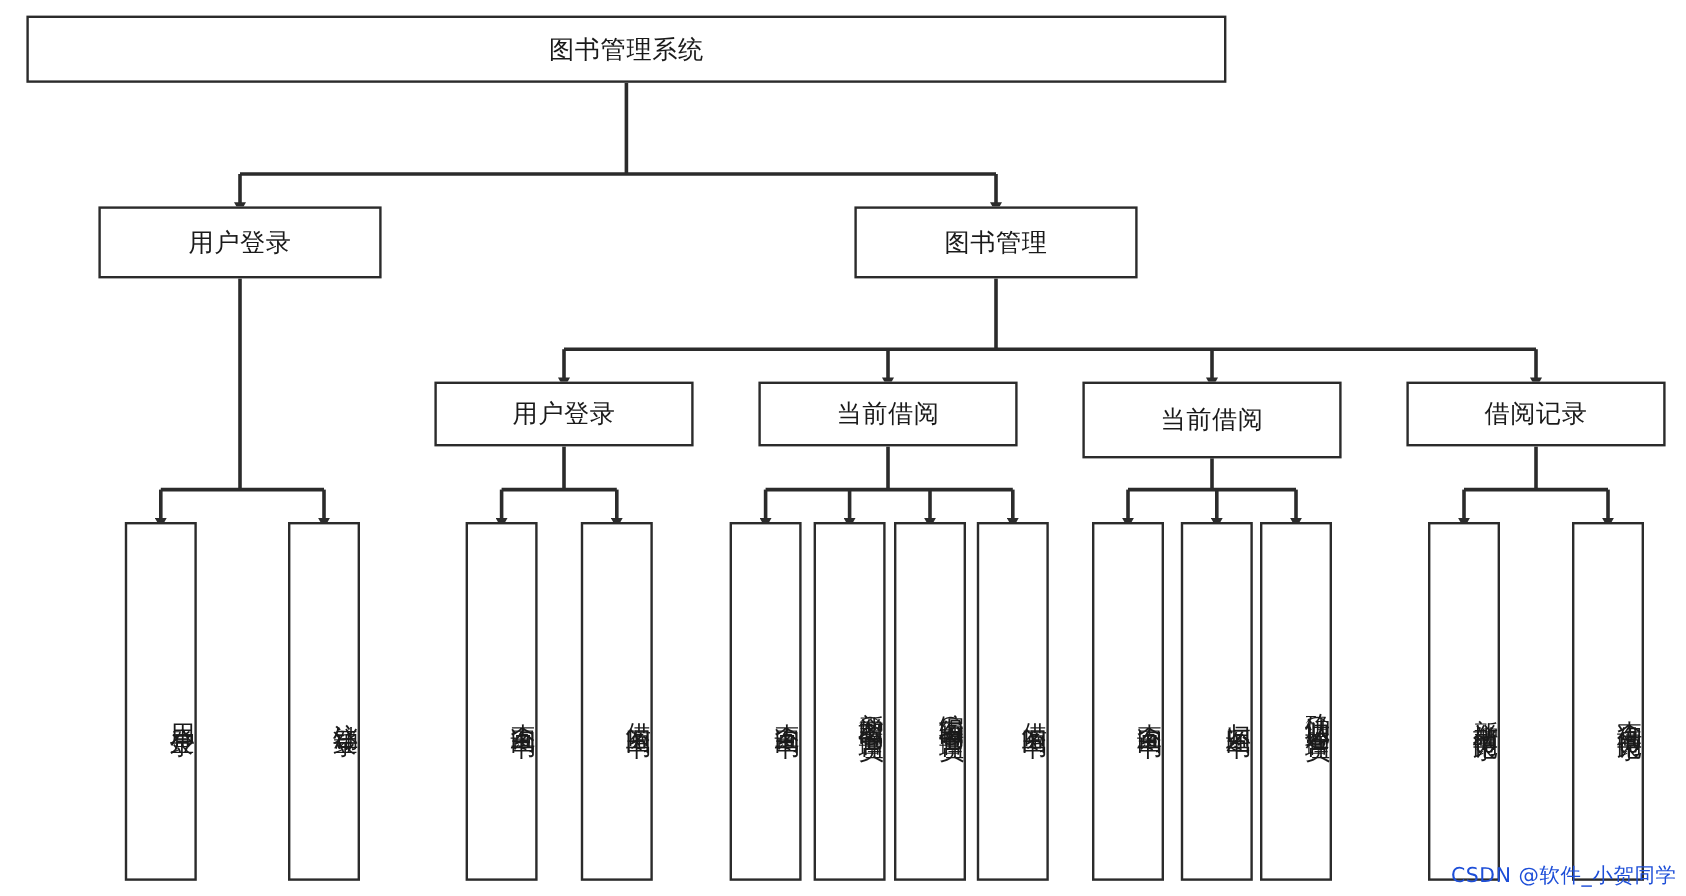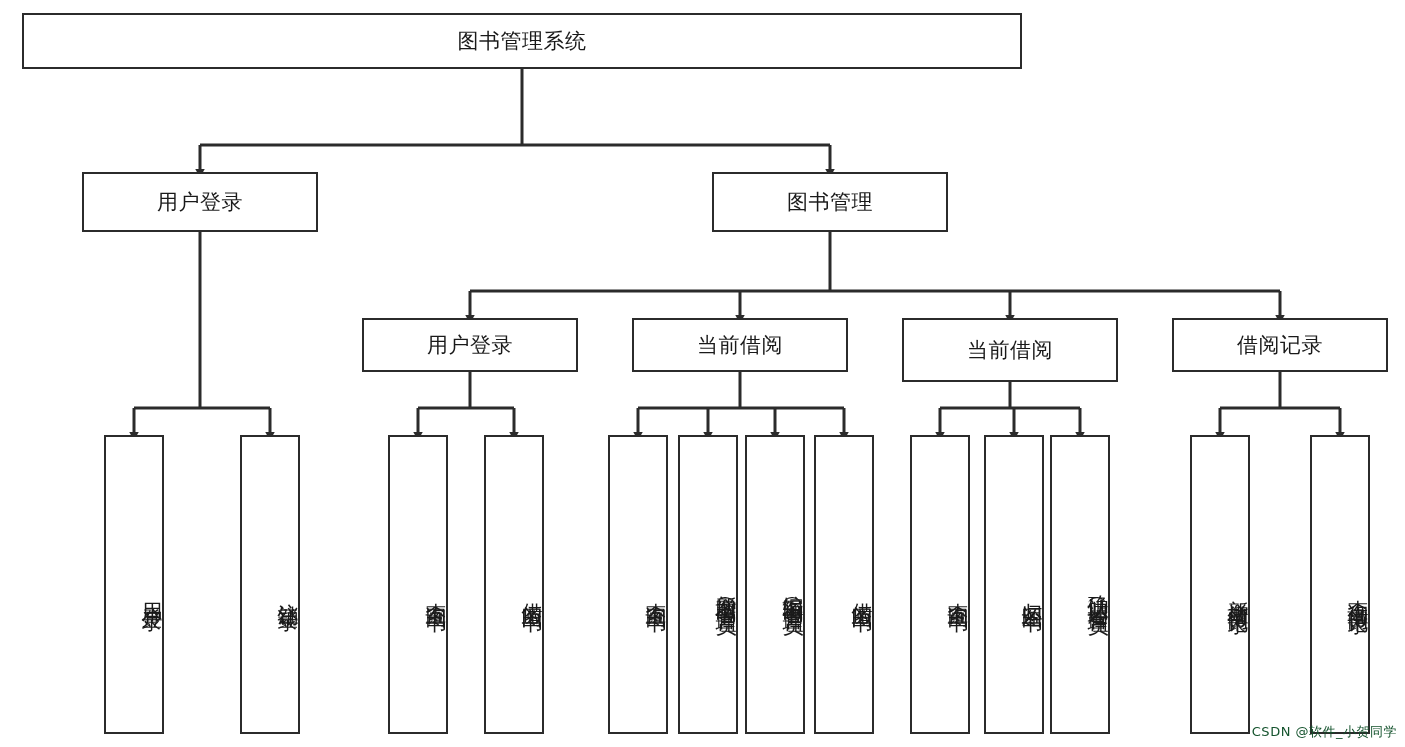--- a/index.html
+++ b/index.html
@@ -56,22 +56,22 @@
     display: block;
   }
   .node-label {
     display: block;
     white-space: nowrap;
   }
   #watermark {
     position: absolute;
     right: 8px;
     bottom: 6px;
-    font-size: 13px;
-    color: #14532d;
+    font-size: 17px;
+    color: #1d4ed8;
     letter-spacing: 0.5px;
     white-space: nowrap;
     user-select: none;
   }
 </style>
 </head>
 <body>
 
 <div id="diagram-root">
 

